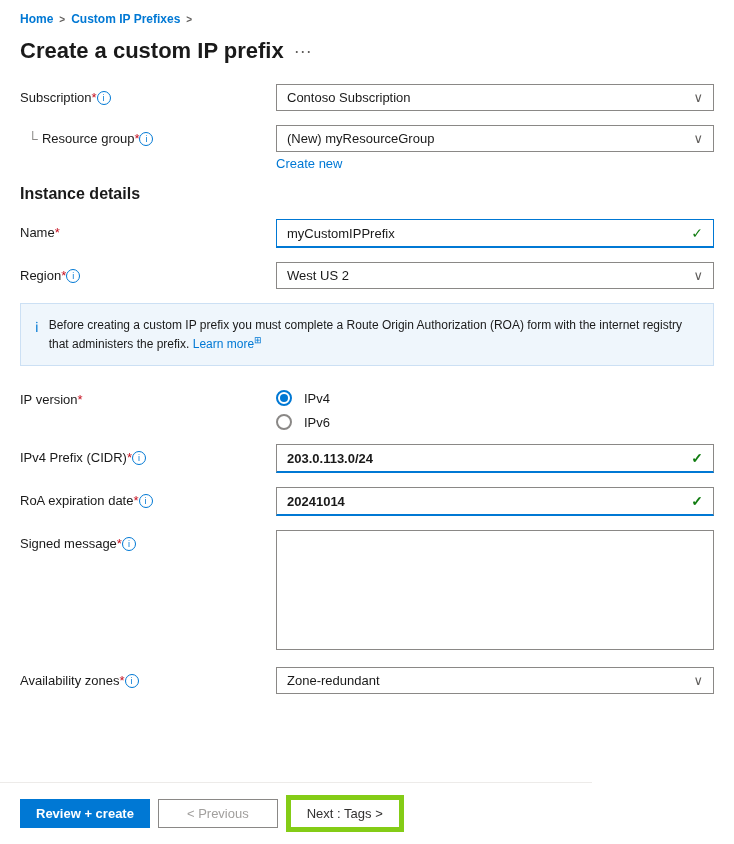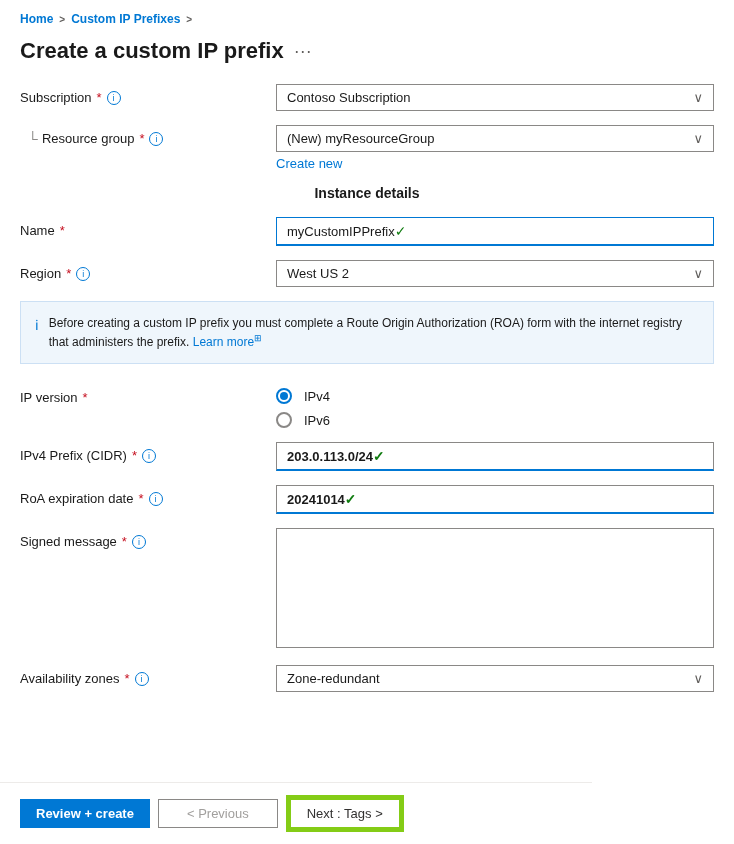--- a/index.html
+++ b/index.html
@@ -55,21 +55,20 @@
       display: flex;
       align-items: flex-start;
       margin-bottom: 14px;
       gap: 16px;
     }
     .form-label {
       width: 240px;
       min-width: 240px;
       display: flex;
       align-items: center;
-      gap: 5px;
       padding-top: 6px;
       font-size: 13px;
     }
     .form-label .required {
       color: #c50f1f;
     }
     .form-label .info-icon {
       color: #0078d4;
       font-size: 12px;
       cursor: pointer;
@@ -102,21 +101,21 @@
       color: #605e5c;
     }
     .input-field {
       width: 100%;
       border: 1px solid #8a8886;
       padding: 5px 10px;
       font-size: 13px;
       color: #1a1a1a;
       display: flex;
       align-items: center;
-      justify-content: flex-start;
+      justify-content: space-between;
     }
     .input-field.active {
       border-color: #0078d4;
       border-bottom: 2px solid #0078d4;
     }
     .input-field.validated {
       border-color: #8a8886;
       border-bottom: 2px solid #0078d4;
       font-weight: bold;
     }
@@ -126,26 +125,25 @@
     }
     .create-new-link {
       color: #0078d4;
       text-decoration: none;
       font-size: 13px;
       cursor: pointer;
       margin-top: 4px;
       display: block;
     }
     .section-title {
-      font-size: 14px;
+      font-size: 16px;
       font-weight: 700;
       color: #1a1a1a;
       margin-bottom: 16px;
       margin-top: 10px;
-      text-align: center;
     }
     .info-banner {
       display: flex;
       align-items: flex-start;
       gap: 10px;
       background: #eff6fc;
       border: 1px solid #cce0f4;
       padding: 12px 14px;
       margin-bottom: 20px;
       font-size: 12px;

